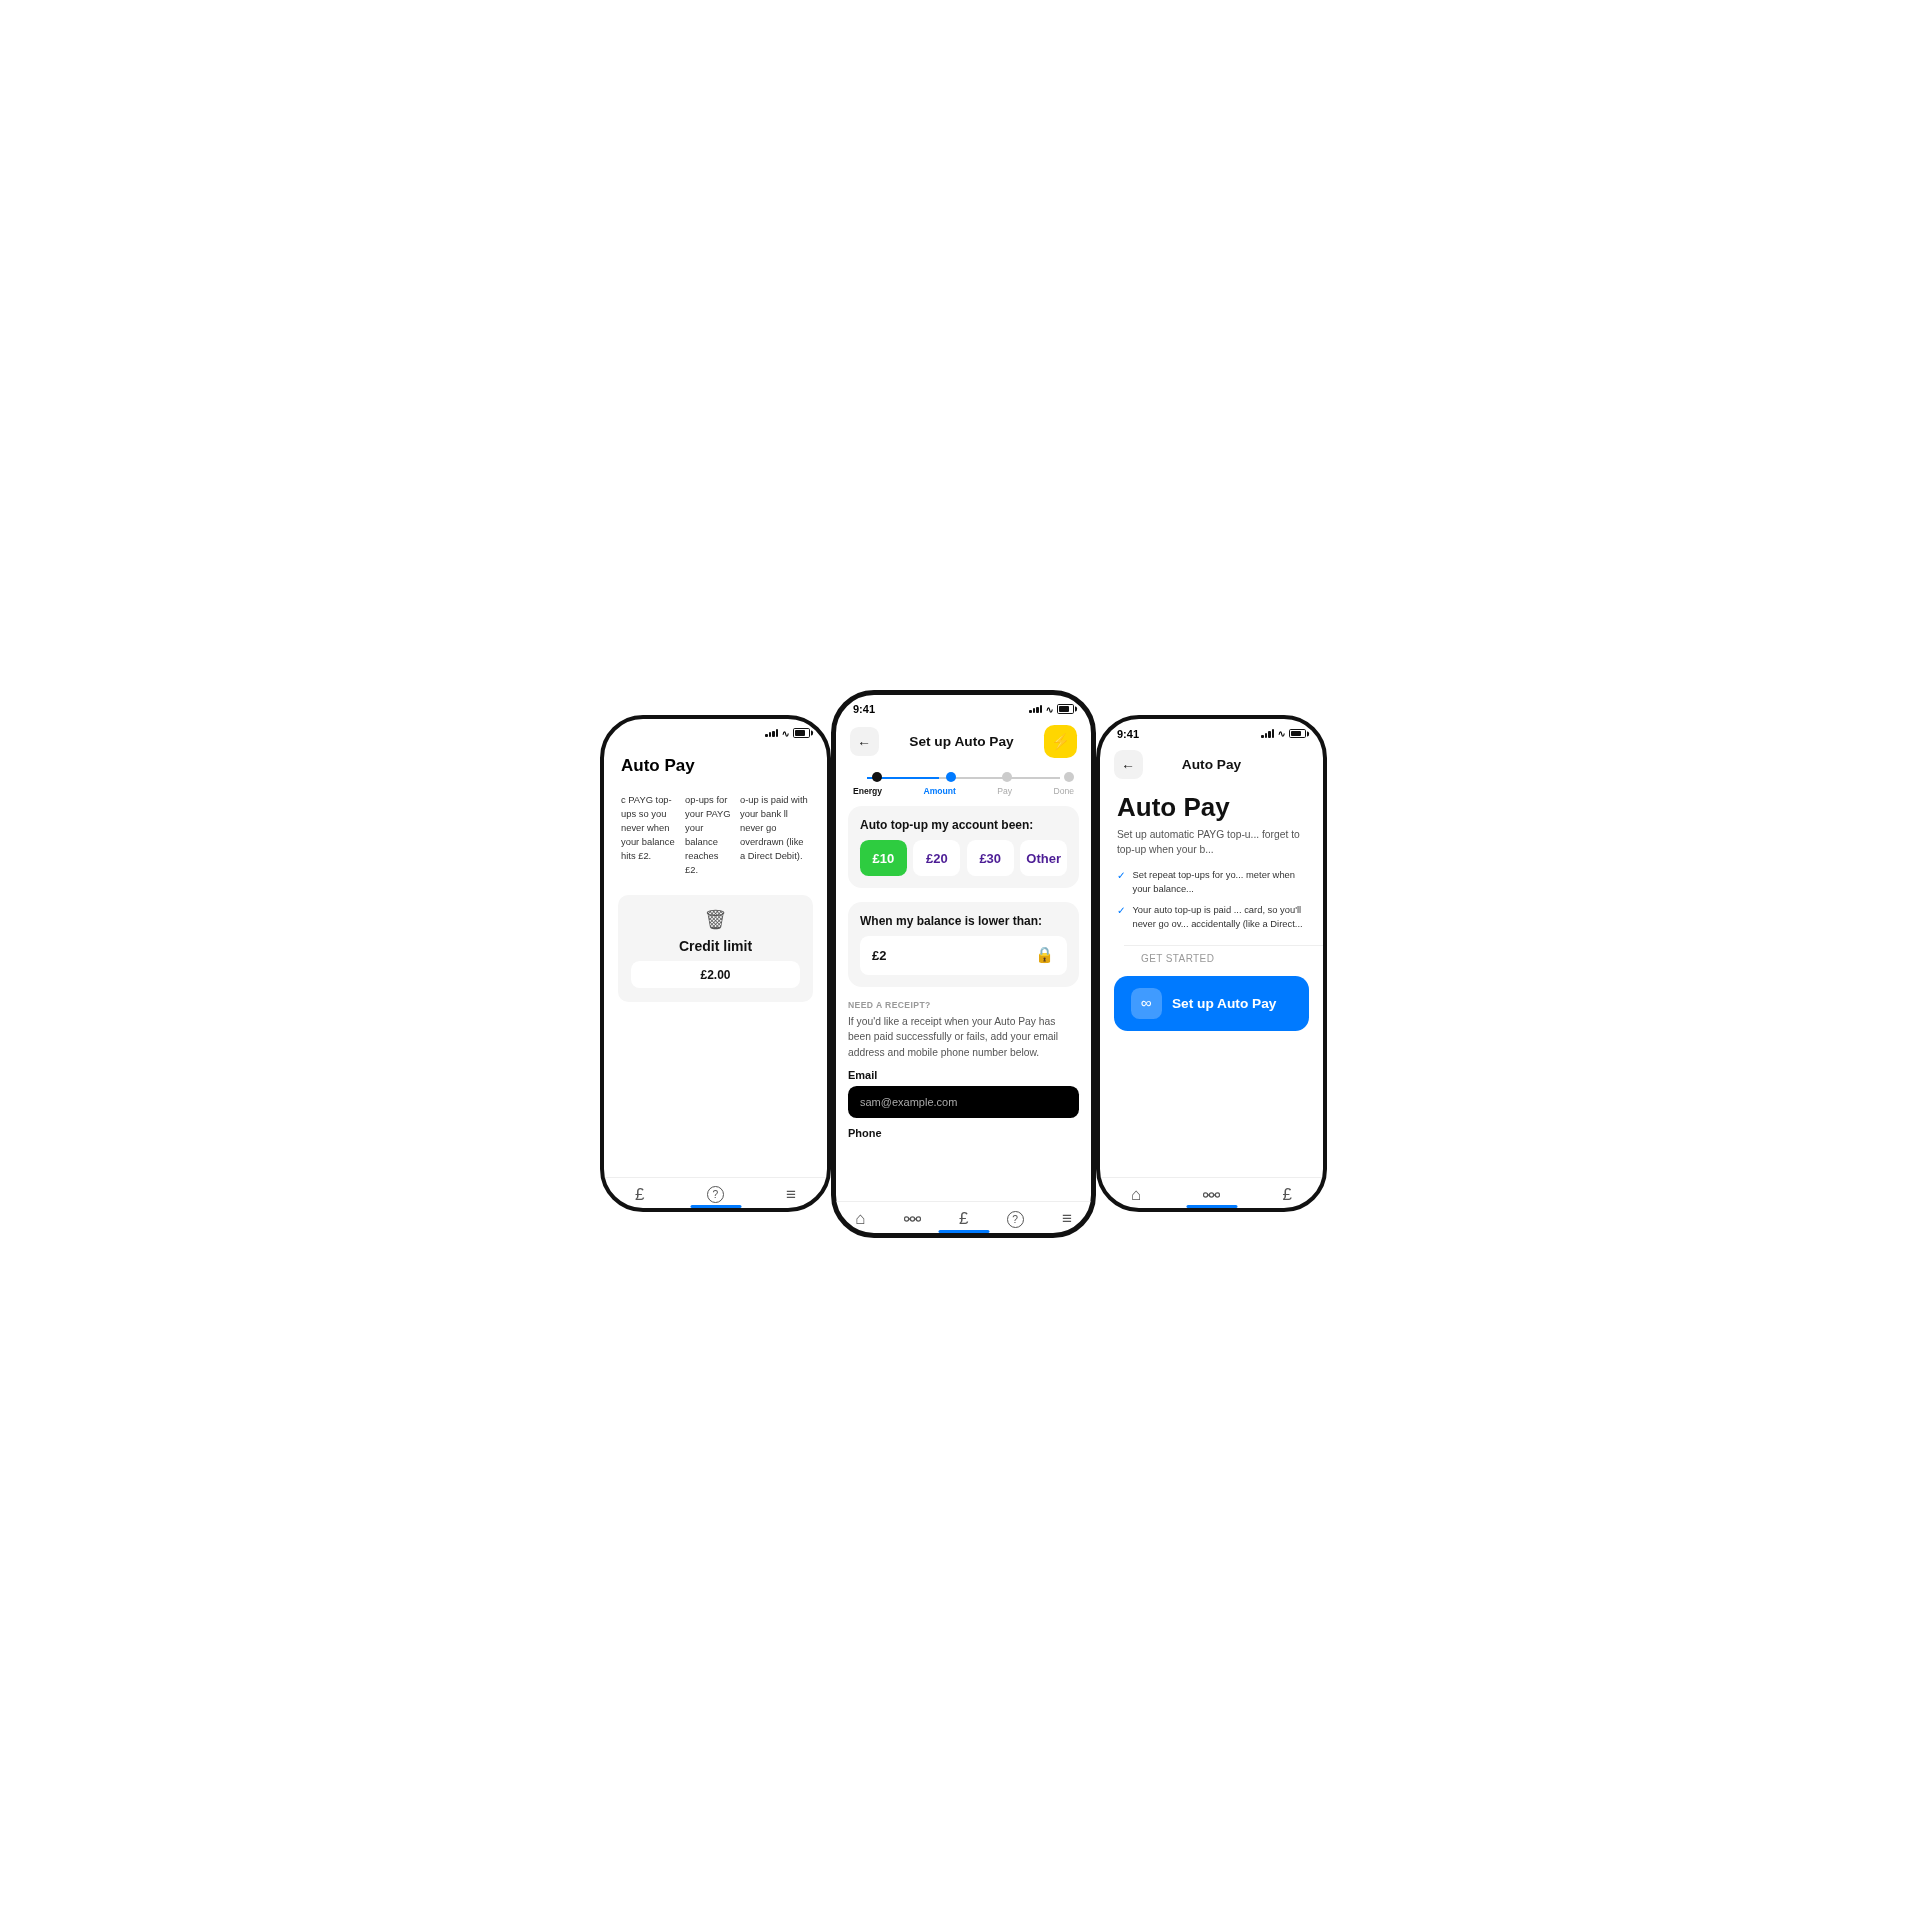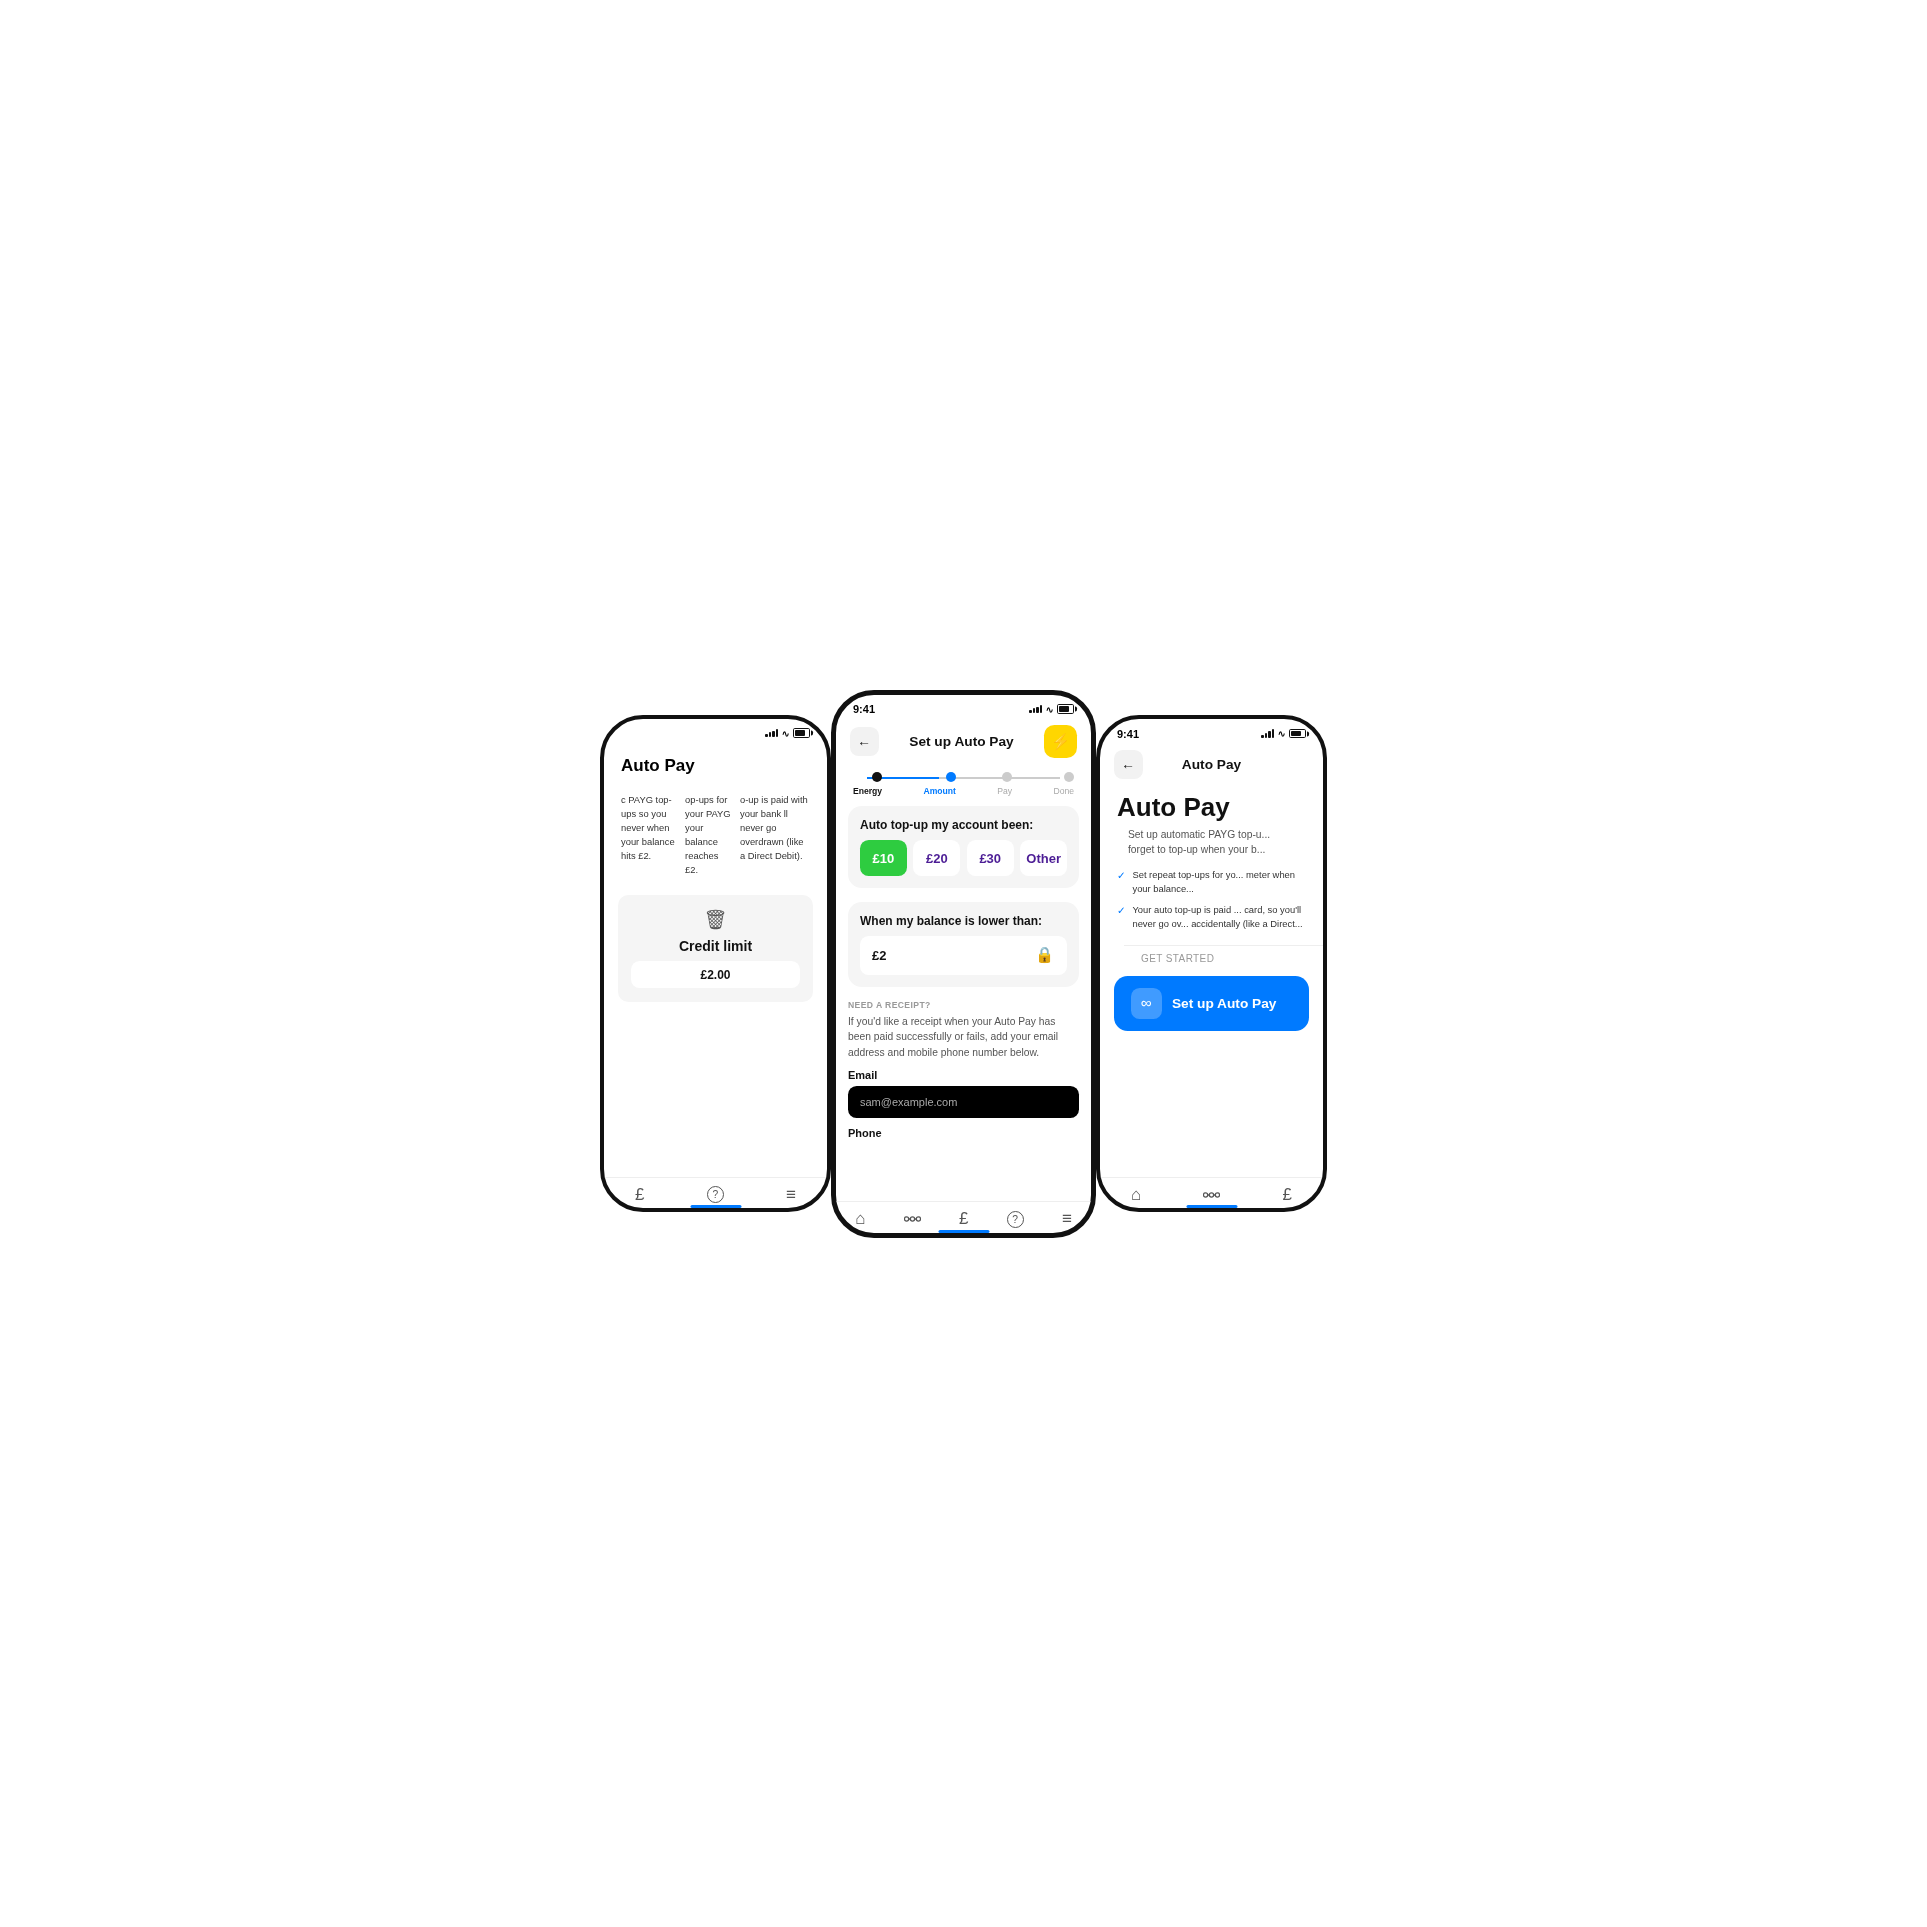--- a/index.html
+++ b/index.html
@@ -378,21 +378,21 @@
     }
     .right-main-title {
       font-size: 26px;
       font-weight: 800;
       color: #111;
       padding: 6.8px 17px 3.4px;
     }
     .right-subtitle {
       font-size: 10.3px;
       color: #555;
-      padding: 0 28px;
+      padding: 0 17px;
       line-height: 1.5;
     }
     .right-bullets {
       padding: 10.3px 17px;
       display: flex;
       flex-direction: column;
       gap: 6.8px;
     }
     .right-bullet {
       display: flex;

